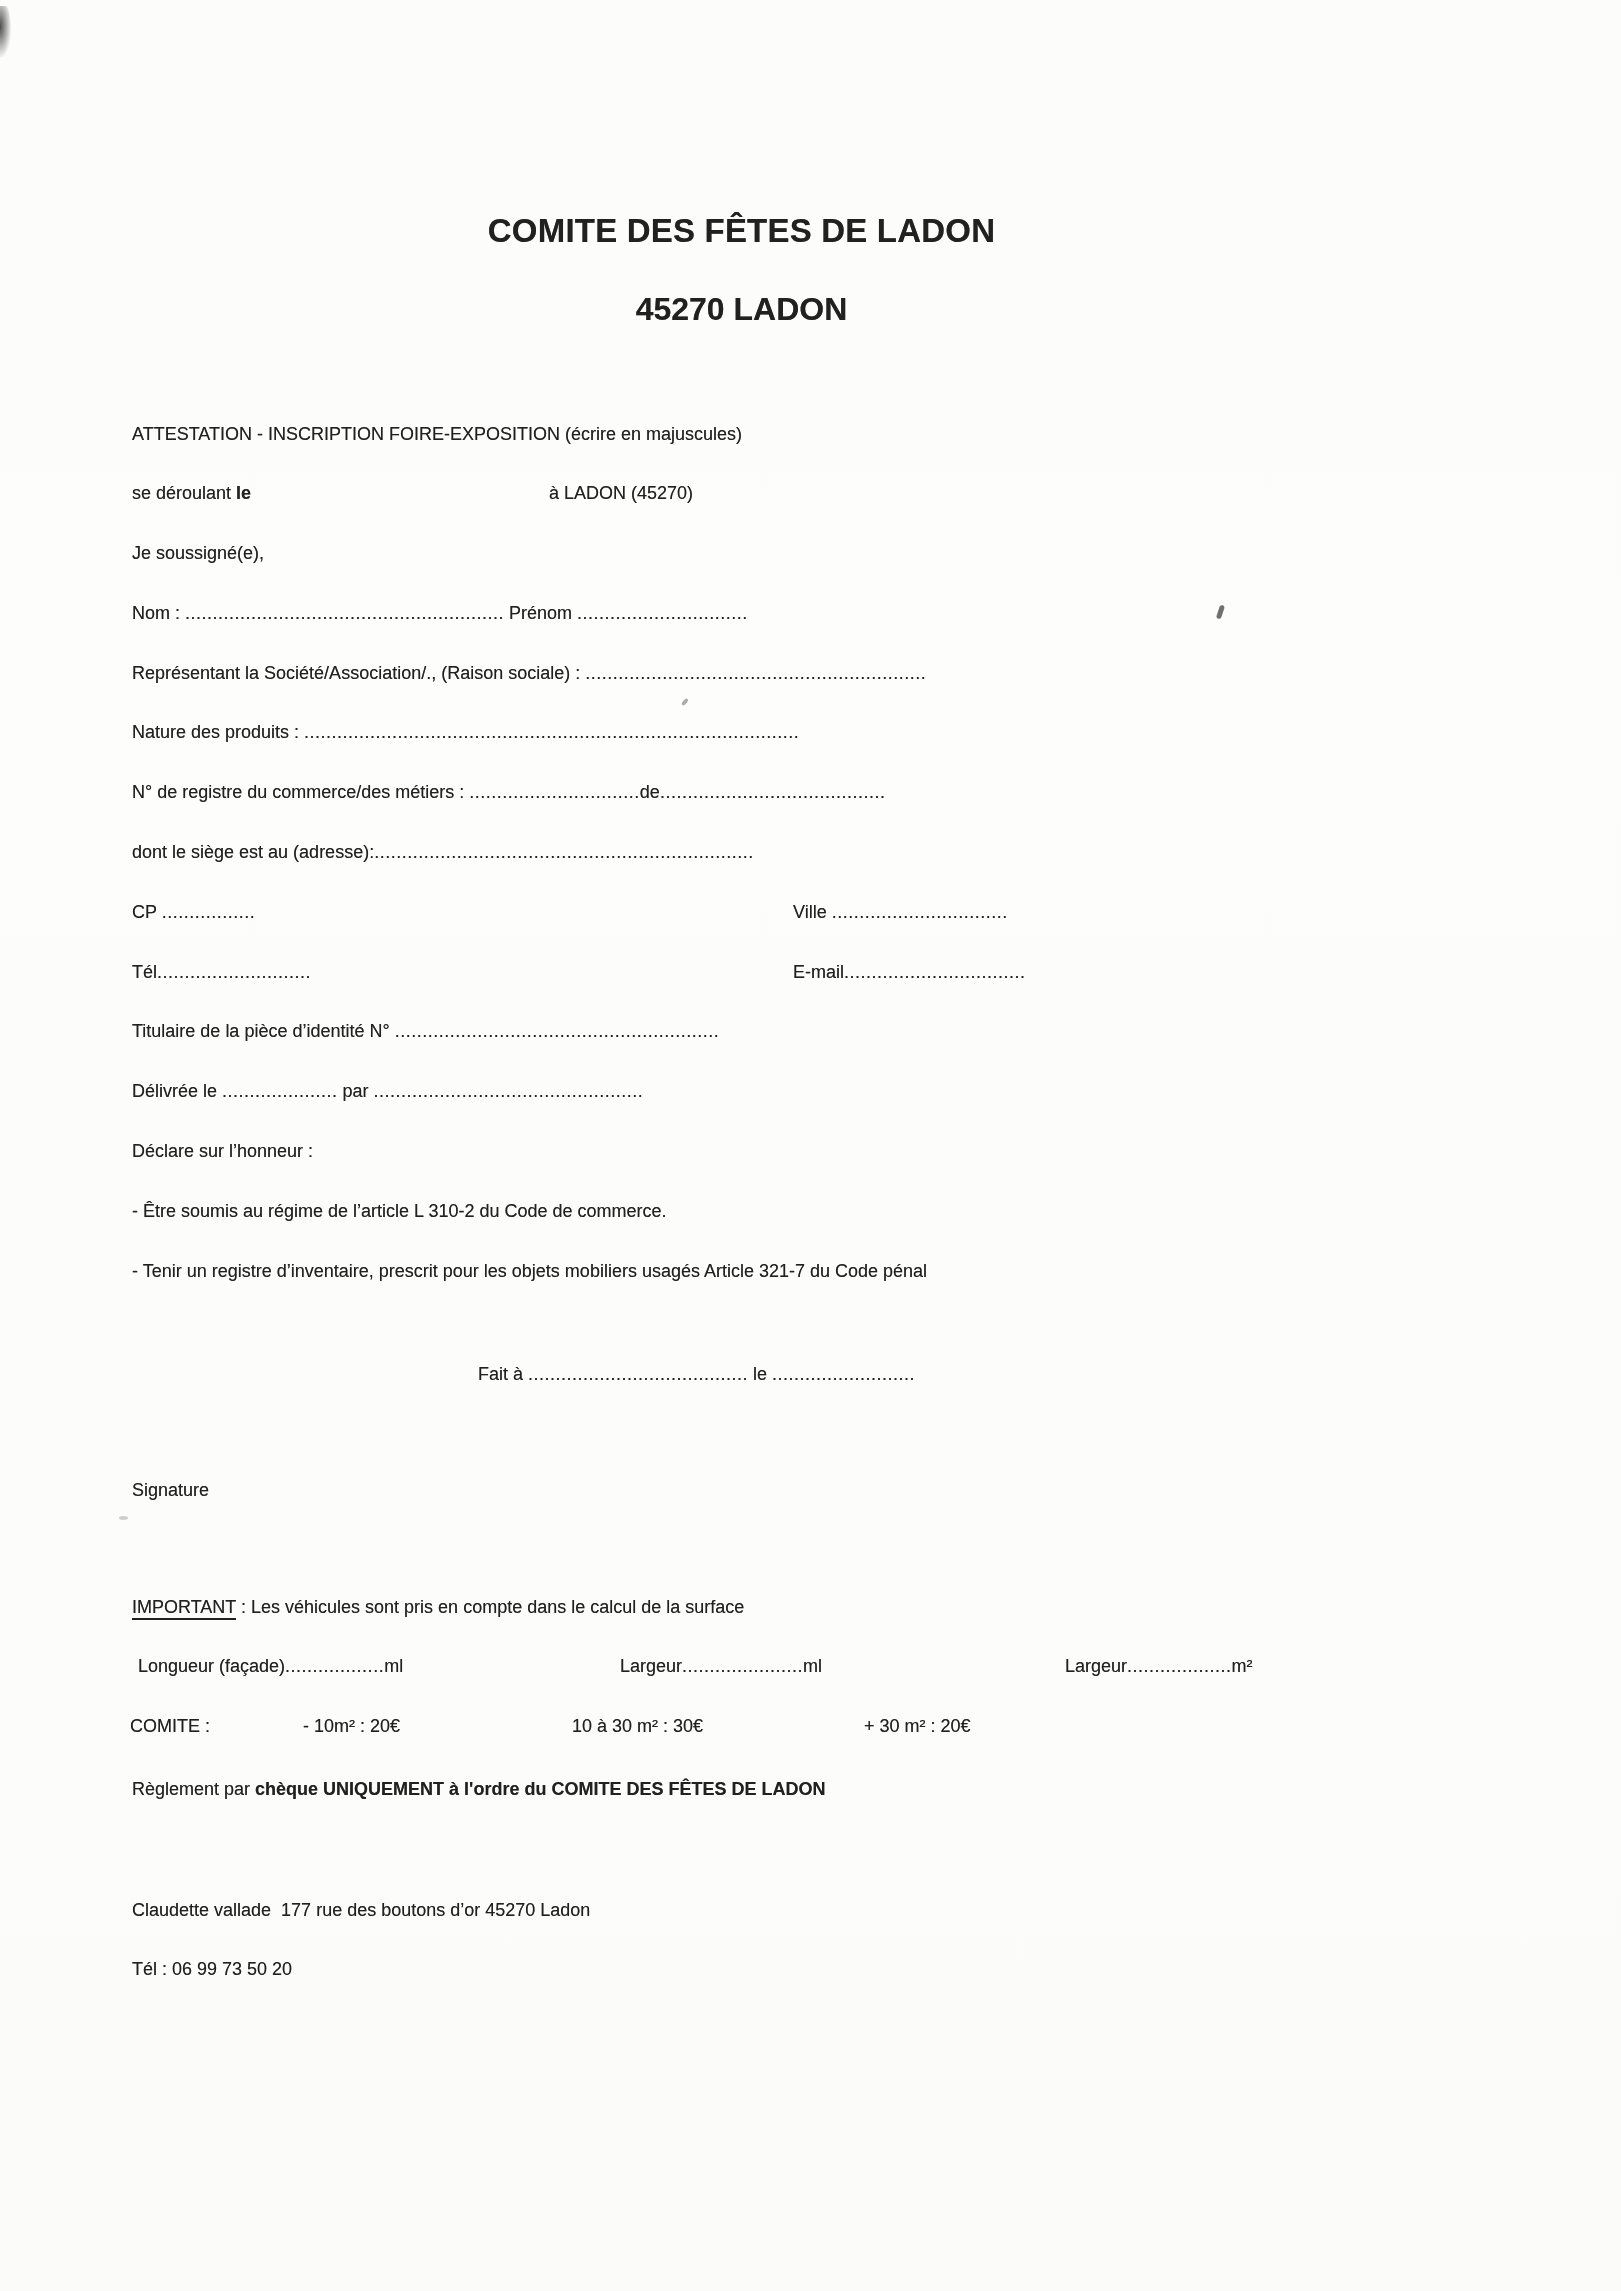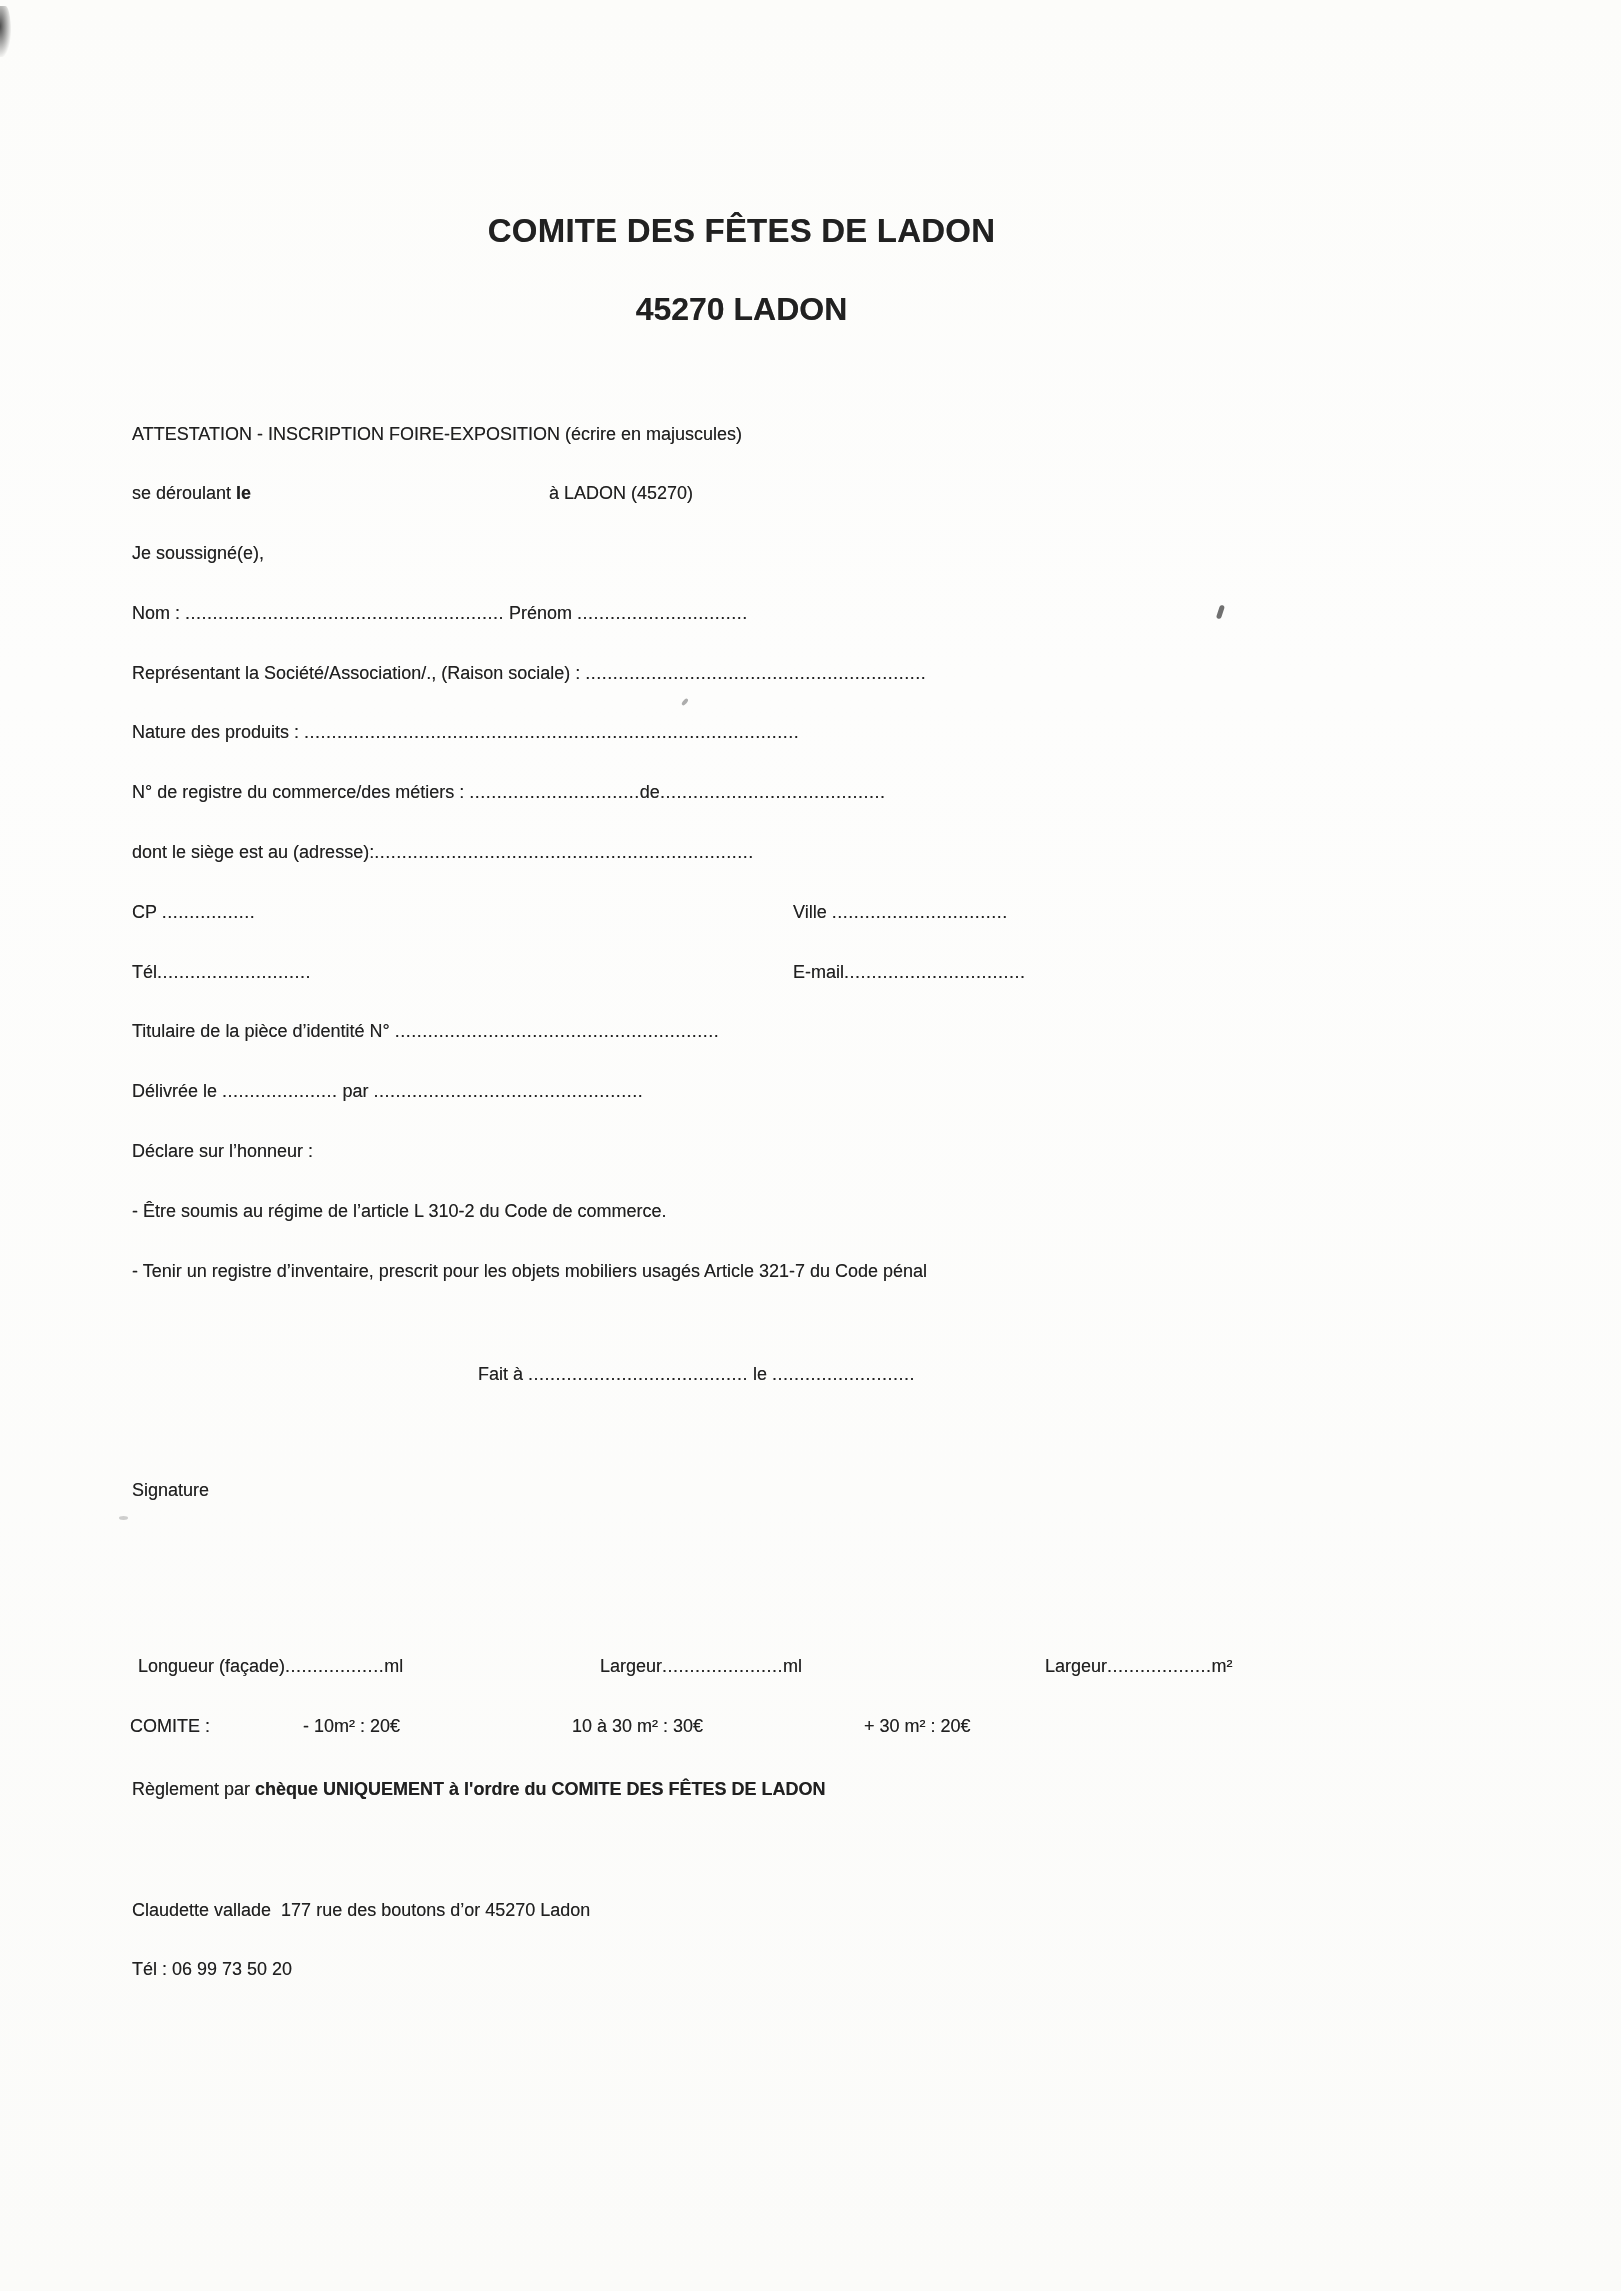--- a/index.html
+++ b/index.html
@@ -22,21 +22,21 @@
   }
   .center{left:132px;width:1219px;text-align:center;}
   .title{font-size:33px;font-weight:bold;letter-spacing:0.2px;}
   .subtitle{font-size:32px;font-weight:bold;}
   .b{font-weight:bold;}
   .u{border-bottom:2.5px solid var(--ink);padding-bottom:1px;}
   .cell{display:inline-block;vertical-align:baseline;}
   .w425{width:417px;}
   .w674{width:661px;}
   .w471{width:462px;}
-  .w454{width:445px;}
+  .w454{width:445px;margin-left:20px;}
   .w176{width:173px;}
   .w274{width:269px;}
   .w298{width:292px;}
   .dots{letter-spacing:0.5px;}
   
   .smudge{position:absolute;left:0;top:5.9px;width:10.8px;height:51px;
     background:radial-gradient(ellipse at 0% 40%,rgba(45,45,45,.85),rgba(45,45,45,0) 75%);
     border-radius:0 60% 60% 0;}
   .tick{position:absolute;left:1218px;top:605px;width:4.9px;height:13.7px;
     background:#4c4c4c;border-radius:2.9px;transform:rotate(18deg);opacity:.8;}
@@ -83,20 +83,21 @@
   <p class="ln" style="top:1077px"><span>Délivrée le </span><span class="dots">.....................</span><span> par </span><span class="dots">.................................................</span></p>
 
   <p class="ln" style="top:1137px">Déclare sur l’honneur :</p>
   <p class="ln" style="top:1197px">- Être soumis au régime de l’article L 310-2 du Code de commerce.</p>
   <p class="ln" style="top:1257px">- Tenir un registre d’inventaire, prescrit pour les objets mobiliers usagés Article 321-7 du Code pénal</p>
 
   <p class="ln" style="top:1360px;left:478px"><span>Fait à </span><span class="dots">........................................</span><span> le </span><span class="dots">..........................</span></p>
 
   <p class="ln" style="top:1476px">Signature</p>
 
+  <p class="ln" style="top:1593px"><span class="u">IMPORTANT</span><span> : Les véhicules sont pris en compte dans le calcul de la surface</span></p>
 
   <p class="ln" style="top:1652px;left:138px"><span class="cell w471"><span>Longueur (façade)</span><span class="dots">..................</span><span>ml</span></span><span class="cell w454"><span>Largeur</span><span class="dots">......................</span><span>ml</span></span><span class="cell"><span>Largeur</span><span class="dots">...................</span><span>m²</span></span></p>
 
   <p class="ln" style="top:1712px;left:130px"><span class="cell w176">COMITE :</span><span class="cell w274">- 10m² : 20€</span><span class="cell w298">10 à 30 m² : 30€</span><span>+ 30 m² : 20€</span></p>
 
   <p class="ln" style="top:1775px"><span>Règlement par </span><span class="b">chèque UNIQUEMENT à l'ordre du COMITE DES FÊTES DE LADON</span></p>
 
   <p class="ln" style="top:1896px">Claudette vallade  177 rue des boutons d’or 45270 Ladon</p>
   <p class="ln" style="top:1955px">Tél : 06 99 73 50 20</p>
 

